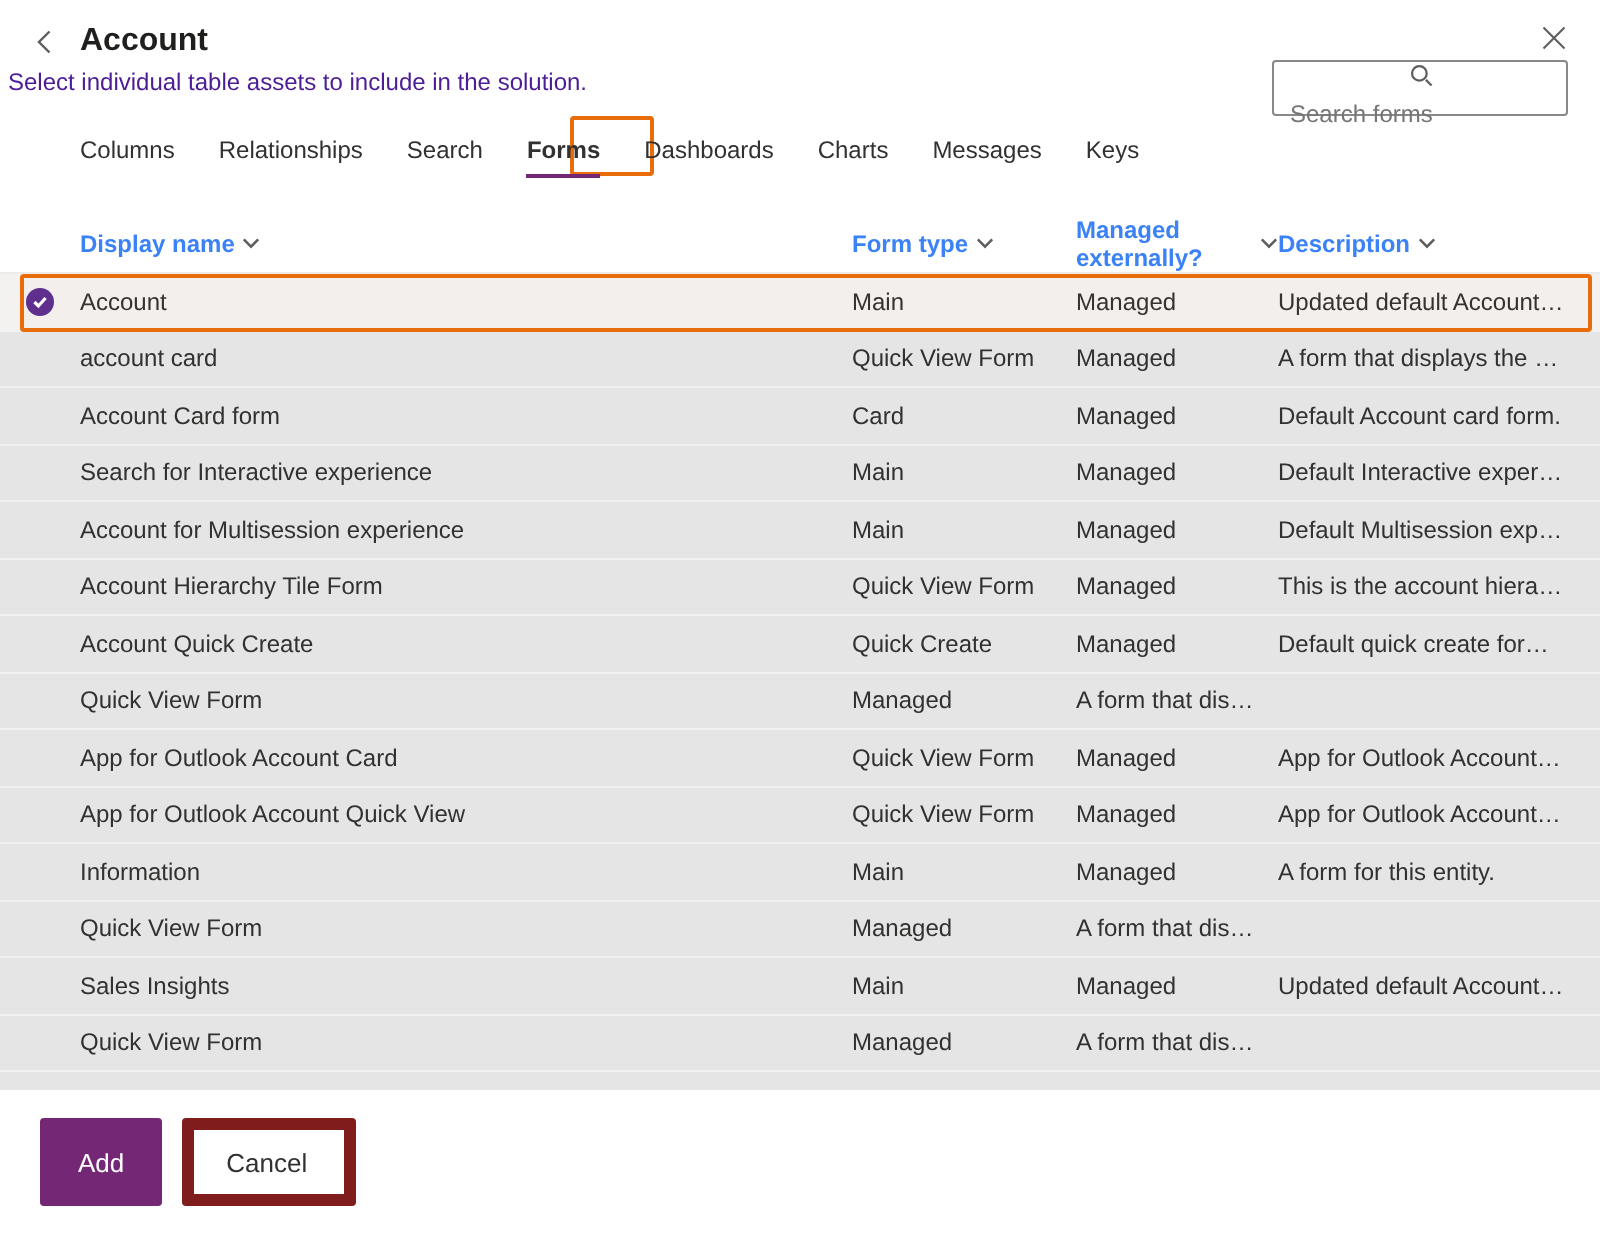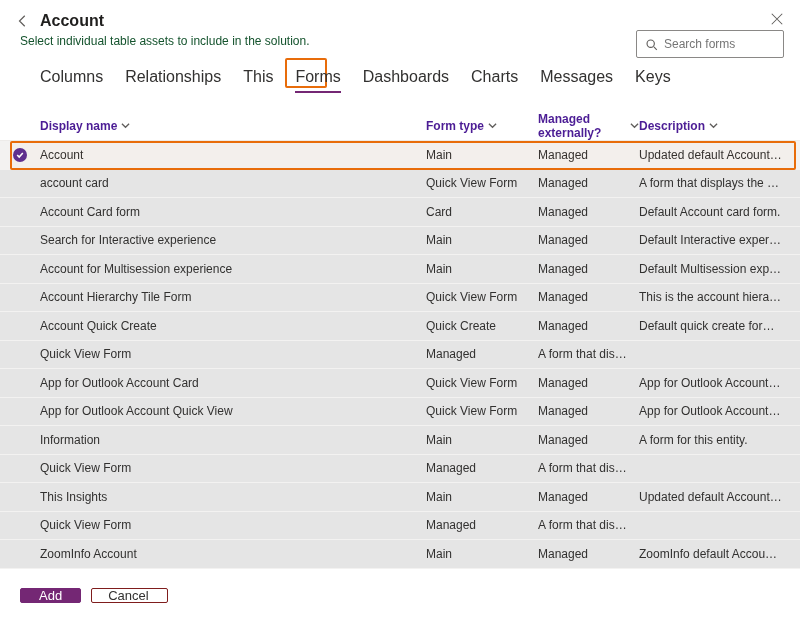--- a/index.html
+++ b/index.html
@@ -17,61 +17,62 @@
       padding: 12px 16px 4px 16px;
       display: flex;
       align-items: flex-start;
       justify-content: space-between;
     }
     .header-left { display: flex; align-items: center; gap: 10px; }
     .back-arrow { width: 14px; height: 14px; display: inline-flex; cursor: pointer; color: #605e5c; }
     .title { font-size: 16px; font-weight: 600; color: #201f1e; }
     .close-x { width: 14px; height: 14px; cursor: pointer; color: #605e5c; display: inline-flex; }
     .subtitle {
-      padding: 0 16px 8px 20px;
-      font-size: 12px;
-      color: #14532d;
+      padding: 0 16px 8px 4px;
+      font-size: 12px;
+      color: #4c1d95;
     }
     .search-wrap {
       position: absolute;
       top: 30px;
       right: 16px;
     }
     .search-box {
       display: flex;
       align-items: center;
       border: 1px solid #8a8886;
       border-radius: 2px;
       height: 28px;
       width: 148px;
       padding: 0 8px;
       gap: 6px;
       background: #fff;
+      flex-direction: column;
     }
     .search-box svg { width: 13px; height: 13px; color: #605e5c; flex: none; }
     .search-box input {
       border: none; outline: none; font-size: 12px; width: 100%;
       color: #323130; background: transparent;
     }
     .tabs {
       display: flex;
       gap: 22px;
       padding: 6px 40px 0 40px;
       border-bottom: 1px solid transparent;
-      font-size: 16px;
+      font-size: 12px;
       color: #323130;
       position: relative;
     }
     .tab {
       padding: 6px 0 10px 0;
       cursor: pointer;
       position: relative;
     }
     .tab.active {
-      font-weight: 400;
+      font-weight: 700;
     }
     .tab.active::after {
       content: "";
       position: absolute;
       left: 0; right: 0; bottom: 3px;
       height: 2px;
       background: #742774;
     }
     .tab-highlight {
       position: absolute;
@@ -88,21 +89,21 @@
       position: relative;
     }
     .thead, .trow {
       display: grid;
       grid-template-columns: 40px 386px 112px 101px 1fr;
       align-items: center;
       padding-right: 10px;
     }
     .thead {
       font-size: 12px;
-      color: #4c1d95;
+      color: #3b82f6;
       font-weight: 600;
       height: 30px;
       border-bottom: 1px solid #edebe9;
     }
     .thead .hcell { display: flex; align-items: center; gap: 4px; cursor: pointer; }
     .sort-caret svg { width: 9px; height: 9px; color: #605e5c; }
     .trow {
       height: 28.5px;
       font-size: 12px;
       color: #323130;
@@ -135,36 +136,36 @@
     }
     .check-icon svg { width: 8px; height: 8px; color: #fff; }
     .footer {
       position: absolute;
       bottom: 0; left: 0; right: 0;
       padding: 14px 20px;
       display: flex; gap: 10px;
       background: #fff;
     }
     .btn {
-      height: 15px;
+      height: 44px;
       padding: 0 18px;
       font-size: 13px;
       border-radius: 2px;
       cursor: pointer;
       display: inline-flex; align-items: center; justify-content: center;
     }
     .btn-primary {
       background: #742774;
       color: #fff;
       border: 1px solid #742774;
     }
     .btn-secondary {
       background: #fff;
       color: #323130;
-      border: 1px solid #7f1d1d;
+      border: 6px solid #7f1d1d;
       padding-left: 16px;
     }
   </style>
 </head>
 <body>
 
 <div class="header">
   <div class="header-left">
     <span class="back-arrow">
       <svg viewBox="0 0 16 16" fill="none" stroke="currentColor" stroke-width="1.4">
@@ -188,21 +189,21 @@
         <path d="M11 11 L14.5 14.5"></path>
       </svg>
     <input type="text" placeholder="Search forms" style="">
   </div>
 </div>
 
 <div class="tabs" id="tabs-bar">
   <div class="tab-highlight"></div>
 <div class="tab">Columns</div>
     <div class="tab">Relationships</div>
-    <div class="tab">This</div>
+    <div class="tab">Search</div>
     <div class="tab active">Forms</div>
     <div class="tab">Dashboards</div>
     <div class="tab">Charts</div>
     <div class="tab">Messages</div>
     <div class="tab">Keys</div>
   </div>
 
 <div class="table-wrap">
   <div class="thead">
     <div></div>
@@ -315,21 +316,21 @@
         <div class="cell">A form for this entity.</div>
       </div>
       <div class="trow">
         <div class="check-cell"></div>
         <div class="cell">Quick View Form</div>
         <div class="cell">Managed</div>
         <div class="cell">A form that displays the recent cases an</div>
       </div>
       <div class="trow">
         <div class="check-cell"></div>
-        <div class="cell">This Insights</div>
+        <div class="cell">Sales Insights</div>
         <div class="cell">Main</div>
         <div class="cell">Managed</div>
         <div class="cell">Updated default Account form.</div>
       </div>
       <div class="trow">
         <div class="check-cell"></div>
         <div class="cell">Quick View Form</div>
         <div class="cell">Managed</div>
         <div class="cell">A form that displays social profiles of ac</div>
       </div>

